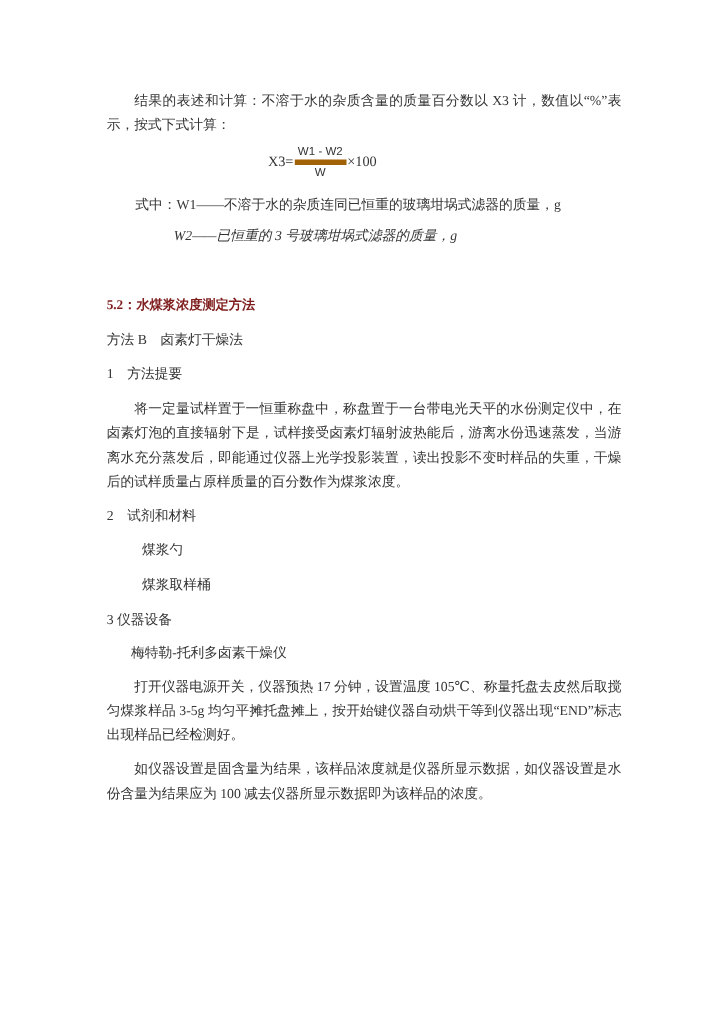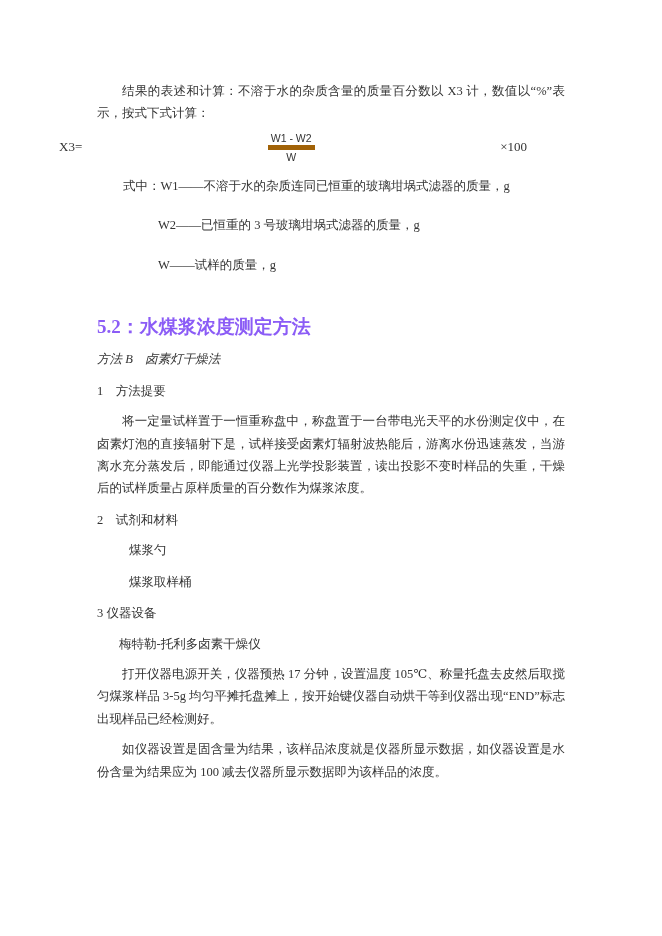--- a/index.html
+++ b/index.html
@@ -29,21 +29,21 @@
   .para {
     text-align: justify;
     text-indent: 2em;
   }
   .p-intro { margin-top: 0; }
 
   
   .formula-row {
     margin-top: 7px;
     display: flex;
-    justify-content: space-between;
+    justify-content: center;
     align-items: center;
     position: relative;
     left: -38px;
     font-size: 13px;
     line-height: normal;
   }
   .frac {
     display: inline-flex;
     flex-direction: column;
     text-align: center;
@@ -51,30 +51,30 @@
     font-size: 10.5px;
     margin: 0 1px;
   }
   .frac .num {
     padding: 0 3px 1px 3px;
     border-bottom: 5px solid #a16207;
   }
   .frac .den { padding-top: 1px; }
 
   .where-line   { margin-top: 12px;  padding-left: 26px; }
-  .w-def        { margin-top: 17px; padding-left: 61px; }
+  .w-def        { margin-top: 6px; padding-left: 61px; font-style: italic; }
 
   .heading {
     margin-top: 40px;
-    font-size: 19px;
+    font-size: 12px;
     line-height: 22.4px;
     font-weight: bold;
-    color: #8b5cf6;
+    color: #7f1d1d;
   }
-  .method-line { margin-top: 10px; font-style: italic; }
+  .method-line { margin-top: 10px; }
   .sec-title   { margin-top: 9px; }
   .sec-body    { margin-top: 8px; }
   .list-item   { margin-top: 8px; padding-left: 32px; }
   .list-item2  { margin-top: 9px; padding-left: 32px; }
   .equip-item  { margin-top: 8px; padding-left: 22px; }
 </style>
 </head>
 <body>
 
 <div class="page">
@@ -87,21 +87,20 @@
         <span class="num">W1 - W2</span>
         <span class="den">W</span>
       </span>
       <span>×100</span>
   </div>
 
   <div class="line where-line">式中：W1——不溶于水的杂质连同已恒重的玻璃坩埚式滤器的质量，g</div>
 
   <div class="line w-def">W2——已恒重的 3 号玻璃坩埚式滤器的质量，g</div>
 
-  <div class="line w-def">W——试样的质量，g</div>
 
   <div class="heading">5.2：水煤浆浓度测定方法</div>
 
   <div class="line method-line">方法 B　卤素灯干燥法</div>
 
   <div class="line sec-title">1　方法提要</div>
 
   <div class="para sec-body">将一定量试样置于一恒重称盘中，称盘置于一台带电光天平的水份测定仪中，在卤素灯泡的直接辐射下是，试样接受卤素灯辐射波热能后，游离水份迅速蒸发，当游离水充分蒸发后，即能通过仪器上光学投影装置，读出投影不变时样品的失重，干燥后的试样质量占原样质量的百分数作为煤浆浓度。</div>
 
   <div class="line sec-title">2　试剂和材料</div>

